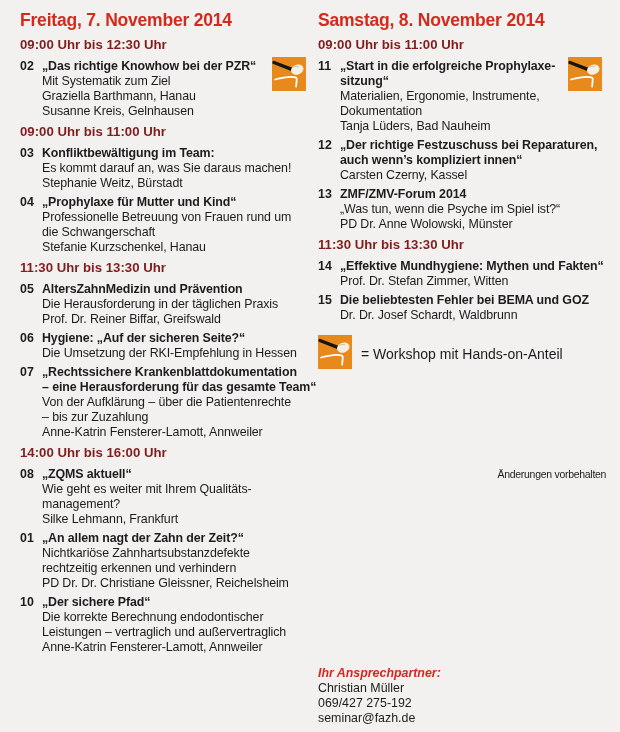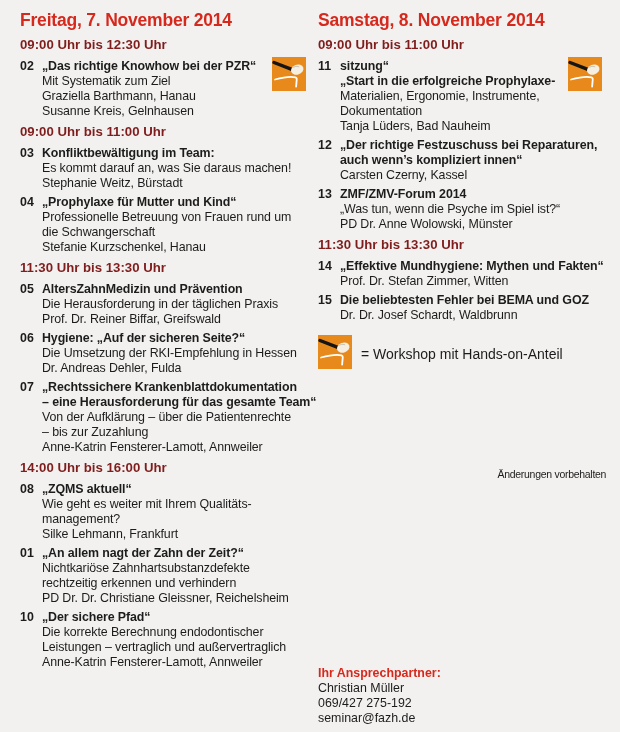--- a/index.html
+++ b/index.html
@@ -97,20 +97,21 @@
     top: 656px;
     left: 0;
   }
   .contact div {
     font-size: 12.4px;
     line-height: 15px;
   }
   .contact .contact-label {
     font-weight: bold;
     color: #d6291d;
+    font-style: italic;
   }
 </style>
 </head>
 <body>
 
 <div class="page">
 
   <div class="col col-left">
     <h1 class="col-title">Freitag, 7. November 2014</h1>
     <div class="sections">
@@ -158,21 +159,20 @@
             <div class="line bold">AltersZahnMedizin und Prävention</div>
             <div class="line">Die Herausforderung in der täglichen Praxis</div>
             <div class="line">Prof. Dr. Reiner Biffar, Greifswald</div>
           </div>
         </div>
         <div class="item">
           <div class="num">06</div>
           <div class="body">
             <div class="line bold">Hygiene: „Auf der sicheren Seite?“</div>
             <div class="line">Die Umsetzung der RKI-Empfehlung in Hessen</div>
-            <div class="line">Dr. Andreas Dehler, Fulda</div>
           </div>
         </div>
         <div class="item">
           <div class="num">07</div>
           <div class="body">
             <div class="line bold">„Rechtssichere Krankenblattdokumentation</div>
             <div class="line bold">– eine Herausforderung für das gesamte Team“</div>
             <div class="line">Von der Aufklärung – über die Patientenrechte</div>
             <div class="line">– bis zur Zuzahlung</div>
             <div class="line">Anne-Katrin Fensterer-Lamott, Annweiler</div>
@@ -209,22 +209,22 @@
       </div>
   </div>
 
   <div class="col col-right">
     <h1 class="col-title">Samstag, 8. November 2014</h1>
     <div class="sections">
         <div class="time-heading">09:00 Uhr bis 11:00 Uhr</div>
         <div class="item">
           <div class="num">11</div>
           <div class="body">
+            <div class="line bold">„Start in die erfolgreiche Prophylaxe-</div>
             <div class="line bold">sitzung“</div>
-            <div class="line bold">„Start in die erfolgreiche Prophylaxe-</div>
             <div class="line">Materialien, Ergonomie, Instrumente,</div>
             <div class="line">Dokumentation</div>
             <div class="line">Tanja Lüders, Bad Nauheim</div>
           </div>
   <span class="wicon">
     <svg width="34" height="34" viewBox="0 0 34 34" xmlns="http://www.w3.org/2000/svg">
       <rect width="34" height="34" fill="#e78a1b"></rect>
       <path d="M2 5.5 L21 12.8" stroke="#151515" stroke-width="3.4" stroke-linecap="round"></path>
       <ellipse cx="25.2" cy="12.6" rx="6.4" ry="4.9" fill="#f5efe2" transform="rotate(-20 25.2 12.6)"></ellipse>
       <path d="M20.8 10.4 q3.2 -2 6.4 -0.6" stroke="rgba(0,0,0,0.18)" stroke-width="1" fill="none"></path>

